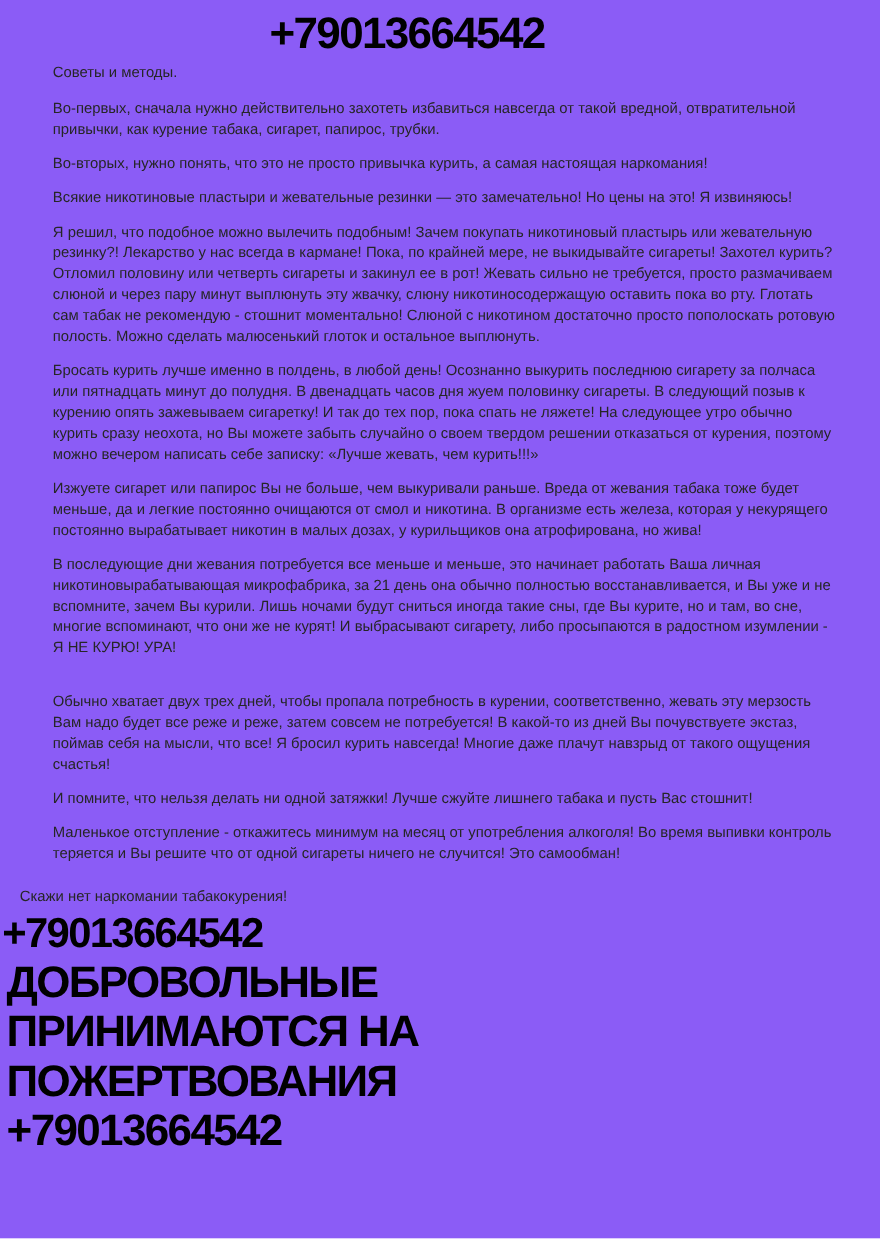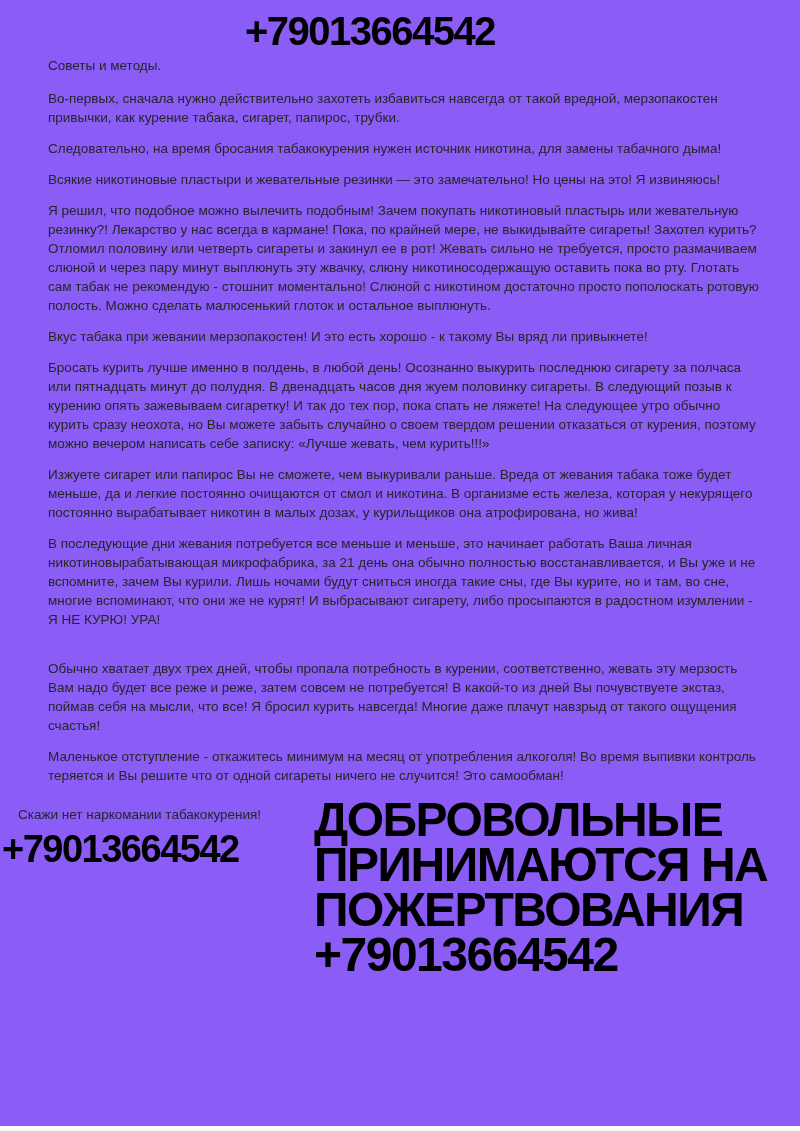--- a/index.html
+++ b/index.html
@@ -39,20 +39,21 @@
   .body-text p.title {
     margin: 2px 0 14px 0;
   }
   .body-text p.gap-before {
     margin-top: 30px;
   }
   .footer {
     display: flex;
     align-items: flex-start;
     margin-top: 2px;
+    flex-direction: column;
   }
   .footer-left {
     width: 308px;
     padding-top: 10px;
   }
   .footer-caption {
     padding-left: 18px;
     font-size: 13.5px;
     color: #262626;
     white-space: nowrap;
@@ -62,48 +63,48 @@
     padding-left: 2px;
     font-size: 38px;
     font-weight: bold;
     letter-spacing: -1.5px;
     color: #000000;
     white-space: nowrap;
   }
   .footer-right {
     flex: 1;
     padding-left: 6px;
-    font-size: 48px;
+    font-size: 40px;
     font-weight: bold;
     letter-spacing: -1.5px;
     line-height: 45px;
     color: #000000;
   }
   .footer-right div {
     white-space: nowrap;
   }
 </style>
 </head>
 <body>
 
 <div class="page">
 
   <div class="top-phone">+79013664542</div>
 
   <div class="body-text">
     <p class="title">Советы и методы.</p>
-    <p>Во-первых, сначала нужно действительно захотеть избавиться навсегда от такой вредной, мерзопакостен привычки, как курение табака, сигарет, папирос, трубки.</p>
-    <p>Следовательно, на время бросания табакокурения нужен источник никотина, для замены табачного дыма!</p>
+    <p>Во-первых, сначала нужно действительно захотеть избавиться навсегда от такой вредной, отвратительной привычки, как курение табака, сигарет, папирос, трубки.</p>
+    <p>Во-вторых, нужно понять, что это не просто привычка курить, а самая настоящая наркомания!</p>
     <p>Всякие никотиновые пластыри и жевательные резинки — это замечательно! Но цены на это! Я извиняюсь!</p>
     <p>Я решил, что подобное можно вылечить подобным! Зачем покупать никотиновый пластырь или жевательную резинку?! Лекарство у нас всегда в кармане! Пока, по крайней мере, не выкидывайте сигареты! Захотел курить? Отломил половину или четверть сигареты и закинул ее в рот! Жевать сильно не требуется, просто размачиваем слюной и через пару минут выплюнуть эту жвачку, слюну никотиносодержащую оставить пока во рту. Глотать сам табак не рекомендую - стошнит моментально! Слюной с никотином достаточно просто пополоскать ротовую полость. Можно сделать малюсенький глоток и остальное выплюнуть.</p>
-    <p>Вкус табака при жевании мерзопакостен! И это есть хорошо - к такому Вы вряд ли привыкнете!</p>
     <p>Бросать курить лучше именно в полдень, в любой день! Осознанно выкурить последнюю сигарету за полчаса или пятнадцать минут до полудня. В двенадцать часов дня жуем половинку сигареты. В следующий позыв к курению опять зажевываем сигаретку! И так до тех пор, пока спать не ляжете! На следующее утро обычно курить сразу неохота, но Вы можете забыть случайно о своем твердом решении отказаться от курения, поэтому можно вечером написать себе записку: «Лучше жевать, чем курить!!!»</p>
-    <p>Изжуете сигарет или папирос Вы не сможете, чем выкуривали раньше. Вреда от жевания табака тоже будет меньше, да и легкие постоянно очищаются от смол и никотина. В организме есть железа, которая у некурящего постоянно вырабатывает никотин в малых дозах, у курильщиков она атрофирована, но жива!</p>
+    <p>Изжуете сигарет или папирос Вы не больше, чем выкуривали раньше. Вреда от жевания табака тоже будет меньше, да и легкие постоянно очищаются от смол и никотина. В организме есть железа, которая у некурящего постоянно вырабатывает никотин в малых дозах, у курильщиков она атрофирована, но жива!</p>
     <p>В последующие дни жевания потребуется все меньше и меньше, это начинает работать Ваша личная никотиновырабатывающая микрофабрика, за 21 день она обычно полностью восстанавливается, и Вы уже и не вспомните, зачем Вы курили. Лишь ночами будут сниться иногда такие сны, где Вы курите, но и там, во сне, многие вспоминают, что они же не курят! И выбрасывают сигарету, либо просыпаются в радостном изумлении - Я НЕ КУРЮ! УРА!</p>
     <p class="gap-before">Обычно хватает двух трех дней, чтобы пропала потребность в курении, соответственно, жевать эту мерзость Вам надо будет все реже и реже, затем совсем не потребуется! В какой-то из дней Вы почувствуете экстаз, поймав себя на мысли, что все! Я бросил курить навсегда! Многие даже плачут навзрыд от такого ощущения счастья!</p>
+    <p>И помните, что нельзя делать ни одной затяжки! Лучше сжуйте лишнего табака и пусть Вас стошнит!</p>
     <p>Маленькое отступление - откажитесь минимум на месяц от употребления алкоголя! Во время выпивки контроль теряется и Вы решите что от одной сигареты ничего не случится! Это самообман!</p>
   </div>
 
   <div class="footer">
     <div class="footer-left">
       <div class="footer-caption">Скажи нет наркомании табакокурения!</div>
       <div class="footer-left-phone">+79013664542</div>
     </div>
     <div class="footer-right">
       <div>ДОБРОВОЛЬНЫЕ</div>

